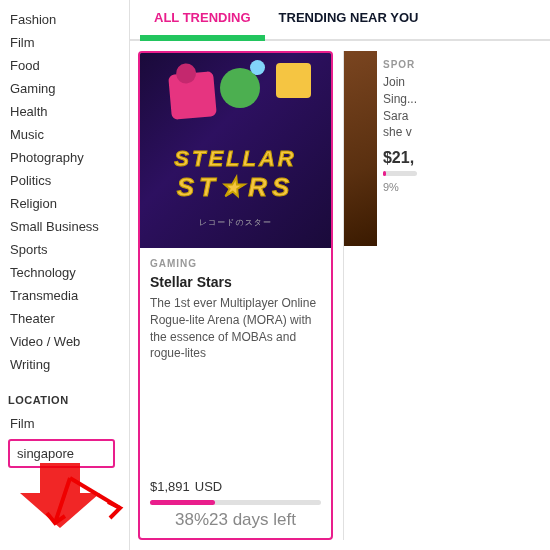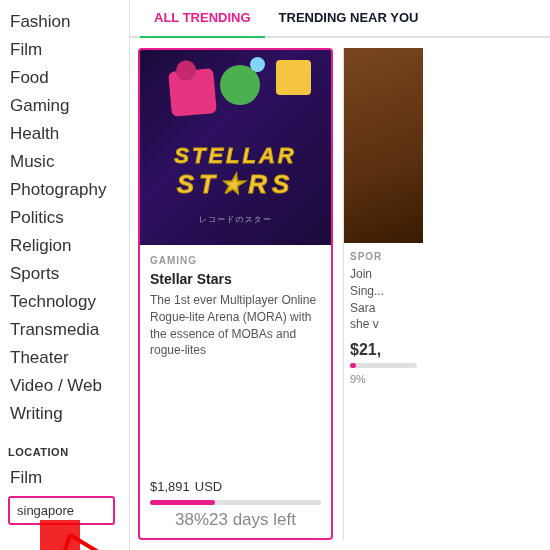--- a/index.html
+++ b/index.html
@@ -16,21 +16,21 @@
     
     #sidebar {
       width: 130px;
       min-width: 130px;
       padding: 8px 0 8px 8px;
       border-right: 1px solid #e0e0e0;
       overflow-y: auto;
     }
     .sidebar-item {
       padding: 4px 2px;
-      font-size: 17px;
+      font-size: 13px;
       color: #333;
       cursor: pointer;
     }
 
     .sidebar-section-label {
       margin-top: 18px;
       margin-bottom: 6px;
       font-size: 11px;
       font-weight: bold;
       color: #333;
@@ -66,21 +66,21 @@
       padding: 10px 14px;
       font-size: 13px;
       font-weight: bold;
       color: #0f172a;
       cursor: pointer;
       border-bottom: 3px solid transparent;
       margin-bottom: -2px;
     }
     .tab.active {
       color: #e91e8c;
-      border-bottom: 2px solid #22c55e;
+      border-bottom: 6px solid #22c55e;
     }
 
     
     #cards-area {
       display: flex;
       flex-direction: row;
       padding: 10px 8px;
       gap: 10px;
       overflow: hidden;
       flex: 1;
@@ -252,21 +252,21 @@
       color: #888;
     }
 
     
     .card-partial {
       width: 80px;
       min-width: 80px;
       border-left: 1px solid #e0e0e0;
       overflow: hidden;
       display: flex;
-      flex-direction: column;
+      flex-direction: row;
       background: #fff;
     }
     .card-partial-image {
       width: 100%;
       height: 195px;
       background: linear-gradient(135deg, #6a3d1a, #8b5e2a);
       overflow: hidden;
     }
     .card-partial-body {
       padding: 8px 6px;
@@ -312,20 +312,21 @@
 <div id="sidebar">
   <div class="sidebar-item">Fashion</div>
   <div class="sidebar-item">Film</div>
   <div class="sidebar-item">Food</div>
   <div class="sidebar-item">Gaming</div>
   <div class="sidebar-item">Health</div>
   <div class="sidebar-item">Music</div>
   <div class="sidebar-item">Photography</div>
   <div class="sidebar-item">Politics</div>
   <div class="sidebar-item">Religion</div>
+  <div class="sidebar-item">Small Business</div>
   <div class="sidebar-item">Sports</div>
   <div class="sidebar-item">Technology</div>
   <div class="sidebar-item">Transmedia</div>
   <div class="sidebar-item">Theater</div>
   <div class="sidebar-item">Video / Web</div>
   <div class="sidebar-item">Writing</div>
 
   <div class="sidebar-section-label">LOCATION</div>
   <div class="sidebar-item">Film</div>
   <input class="location-input" type="text" value="singapore" style="">

